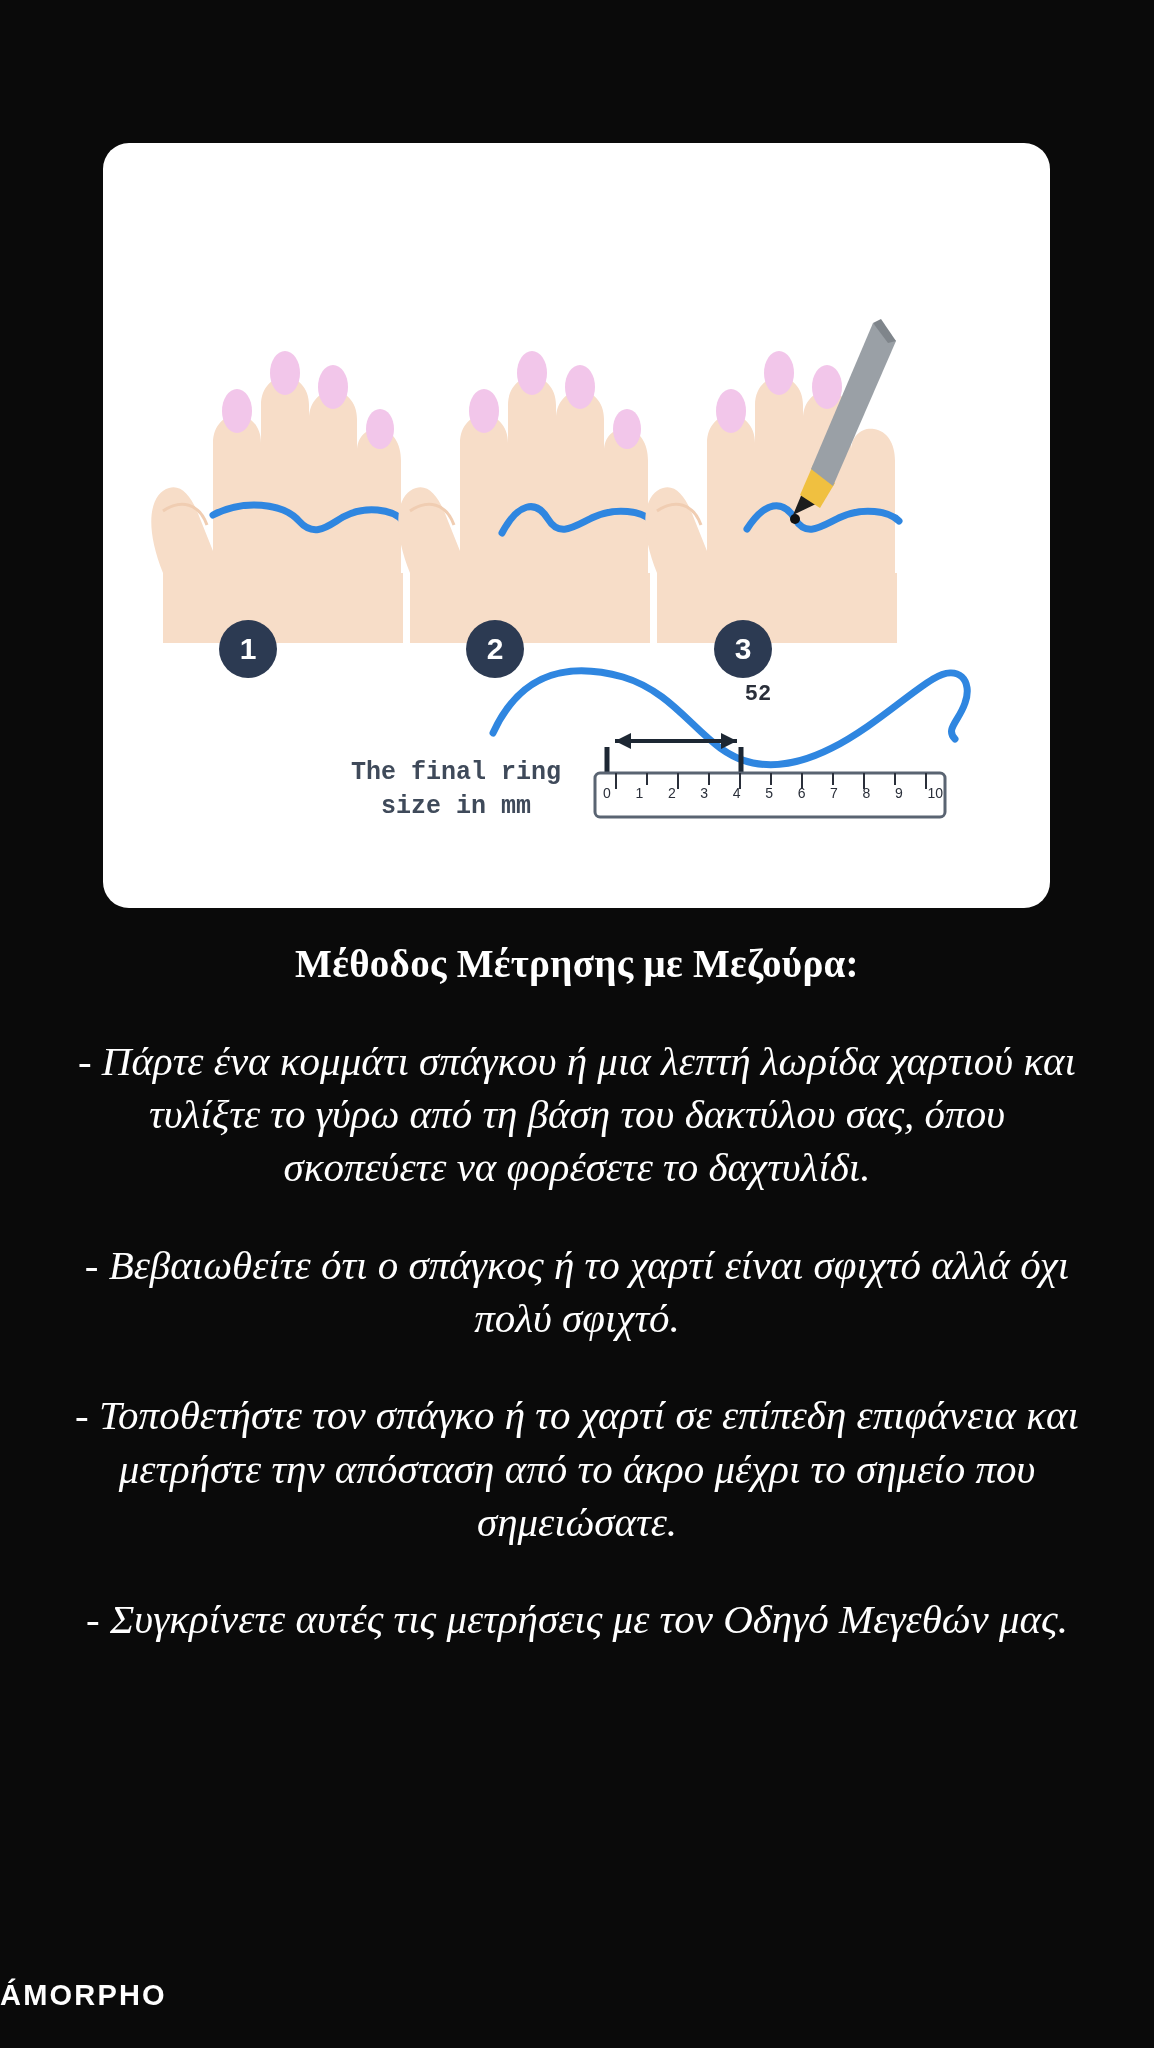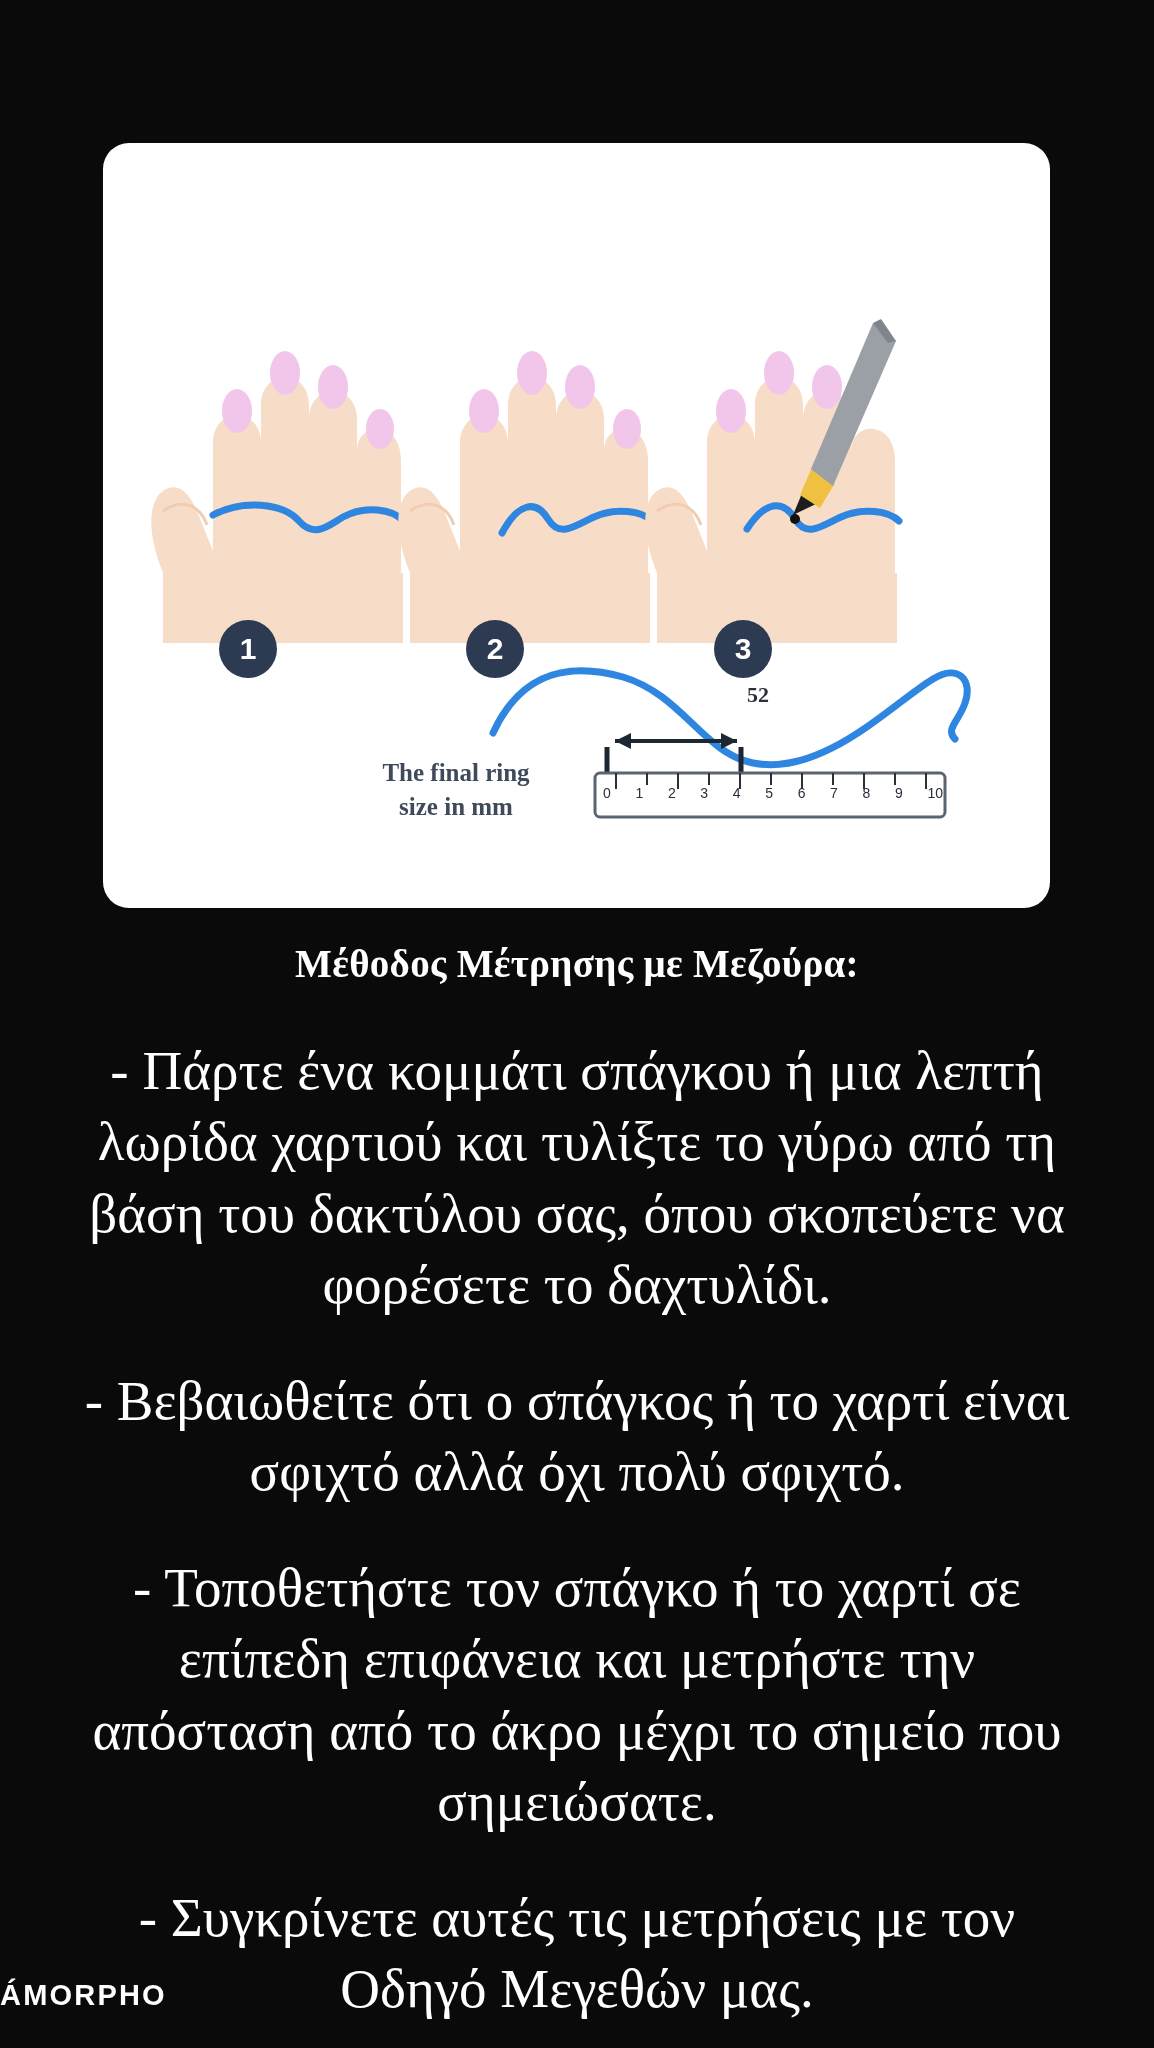--- a/index.html
+++ b/index.html
@@ -39,43 +39,44 @@
     width: 1034px;
     text-align: center;
   }
   .title {
     font-size: 39px;
     line-height: 1.25;
     margin: 0 0 46px 0;
     letter-spacing: 0.3px;
   }
   .step {
-    font-size: 55px;
+    font-size: 41px;
     line-height: 1.30;
     margin: 0 0 44px 0;
     padding: 0 12px;
+    font-style: italic;
   }
   .step:last-child { margin-bottom: 0; }
 
   .brand {
     position: absolute;
     left: 0;
     right: 0;
     bottom: 36px;
     font-family: "Liberation Sans", sans-serif;
     font-weight: bold;
     font-size: 29px;
     letter-spacing: 2.2px;
     color: #ffffff;
   }
 
   
   .illus-label {
     position: absolute;
-    font-family: Liberation Serif, serif;
+    font-family: Liberation Mono, monospace;
     color: #3f4a5a;
     text-align: center;
   }
   .final-label {
     left: 228px;
     top: 613px;
     width: 250px;
     font-size: 25px;
     line-height: 1.35;
     font-weight: 600;

